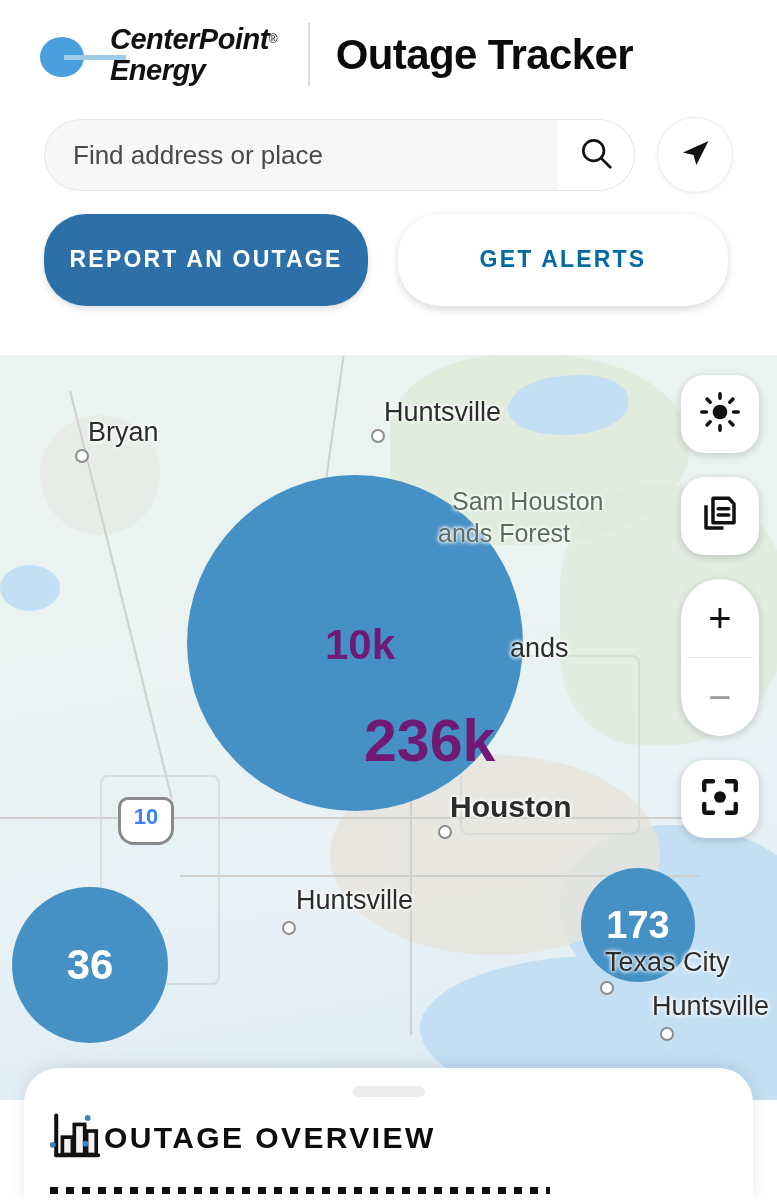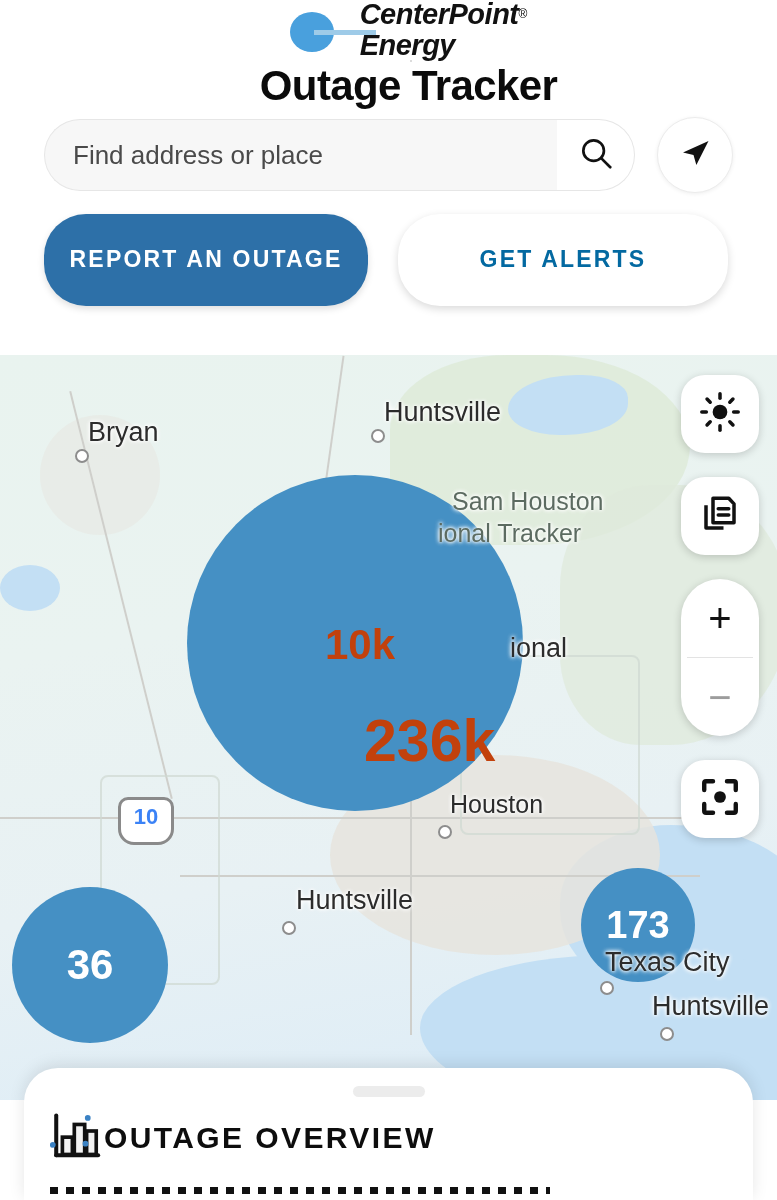--- a/index.html
+++ b/index.html
@@ -5,21 +5,21 @@
   * { box-sizing: border-box; margin: 0; padding: 0; }
   html, body {
     width: 777px; height: 1200px;
     font-family: "Liberation Sans", sans-serif;
     background: #ffffff; overflow: hidden;
   }
   #app { position: relative; width: 777px; height: 1200px; background:#fff; }
 
   
   .header { position:absolute; top:0; left:0; width:777px; height:355px; background:#fff; z-index:40; }
-  .brand-row { display:flex; align-items:center; height:110px; padding-left:40px;flex-direction:column; }
+  .brand-row { display:flex; align-items:center; height:110px; padding-left:40px; }
   .logo { display:flex; align-items:center; height:72px; }
   .logo-mark { position:relative; width:56px; height:56px; flex:none; }
   .logo-circle {
     position:absolute; left:0; top:10px; width:44px; height:40px; border-radius:50%;
     background:#49a0dd;
   }
   .logo-bar { position:absolute; left:24px; top:28px; width:62px; height:5px; background:#9ecbe8; }
   .logo-words { position:relative; margin-left:14px; line-height:1; }
   .logo-cp, .logo-en {
     font-family:"Liberation Sans", sans-serif;
@@ -92,21 +92,21 @@
   .city-dot {
     position:absolute; width:14px; height:14px; border-radius:50%;
     background:#fff; border:2px solid #8d8d8d;
   }
   .bubble {
     position:absolute; border-radius:50%; background:#4590c4;
     display:flex; align-items:center; justify-content:center;
     color:#fff; font-weight:bold; font-family:"Liberation Sans", sans-serif;
     cursor:pointer;
   }
-  .bubble-label { position:absolute; color:#c2410c; font-weight:bold; white-space:nowrap; }
+  .bubble-label { position:absolute; color:#701a75; font-weight:bold; white-space:nowrap; }
 
   .shield {
     position:absolute; width:56px; height:48px; background:#fff;
     border:3px solid #8a8a8a; border-radius:10px 10px 16px 16px;
     display:flex; align-items:flex-end; justify-content:center;
     font-size:22px; font-weight:bold; color:#3b82f6; padding-bottom:12px;text-align:center;
   }
 
   
   .map-ctrls { position:absolute; right:18px; top:20px; display:flex; flex-direction:column; align-items:center; }
@@ -221,25 +221,25 @@
 
     <div class="bubble" style="left:581px;top:513px;width:114px;height:114px;font-size:38px;">173</div>
 
     <div class="map-label" style="left:88px;top:62px;">Bryan</div>
     <div class="city-dot" style="left:75px;top:94px;"></div>
 
     <div class="map-label" style="left:384px;top:42px;">Huntsville</div>
     <div class="city-dot" style="left:371px;top:74px;"></div>
 
     <div class="map-label small" style="left:452px;top:132px;">Sam Houston</div>
-    <div class="map-label small" style="left:438px;top:164px;">ional Tracker</div>
-
-    <div class="map-label" style="left:510px;top:278px;">ional</div>
-
-    <div class="map-label" style="left:450px;top:435px;font-size:25px;">Houston</div>
+    <div class="map-label small" style="left:438px;top:164px;">ands Forest</div>
+
+    <div class="map-label" style="left:510px;top:278px;">ands</div>
+
+    <div class="map-label" style="left:450px;top:435px;font-size:30px;font-weight:bold;">Houston</div>
     <div class="city-dot" style="left:438px;top:470px;"></div>
 
     <div class="map-label" style="left:296px;top:530px;">Huntsville</div>
     <div class="city-dot" style="left:282px;top:566px;"></div>
 
     <div class="map-label" style="left:605px;top:592px;">Texas City</div>
     <div class="city-dot" style="left:600px;top:626px;"></div>
 
     <div class="map-label" style="left:652px;top:636px;">Huntsville</div>
     <div class="city-dot" style="left:660px;top:672px;"></div>

